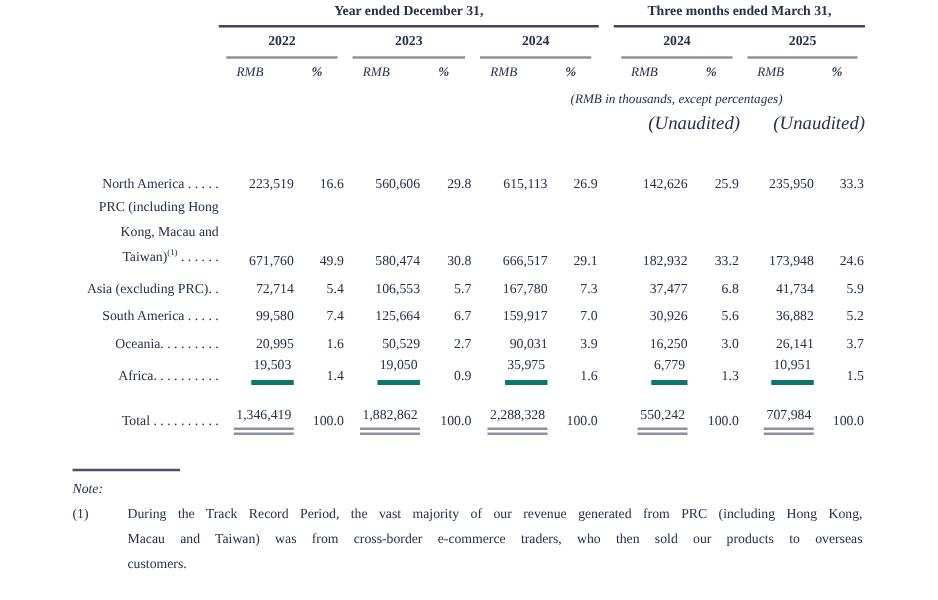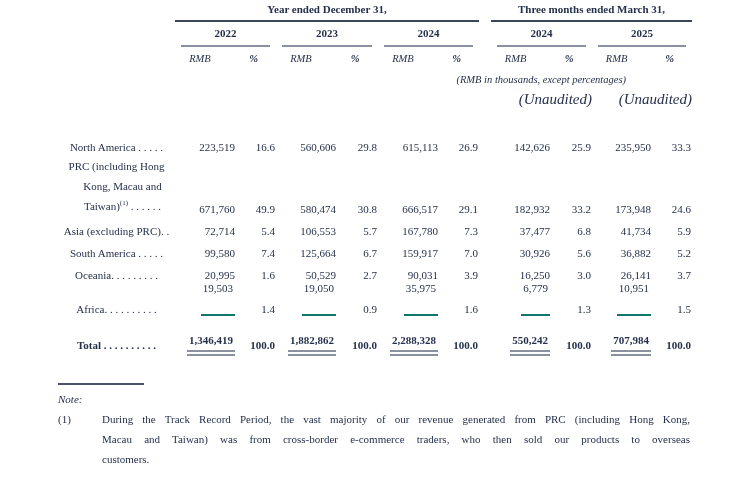--- a/index.html
+++ b/index.html
@@ -31,30 +31,30 @@
   }
   .h-rmb { font-style:italic; font-weight:normal; font-size:10.5px; text-align:center; padding-right:12px; }
   .h-pct { font-style:italic; font-weight:bold; font-size:10.5px; text-align:center; padding-right:6px; }
   .units { font-style:italic; font-size:10.5px; text-align:right; padding-right:66px; }
   .unaud { font-style:italic; font-size:15px; text-align:right; }
 
   tbody tr { height:22px; }
   tr.spacer-row { height:26px; }
   tr.row-africa { height:26px; }
   tr.row-total { height:36px; }
-  .row-total td { font-weight:bold; }
-
-  .lbl { text-align:center; }
+  .row-total td { font-weight:normal; }
+
+  .lbl { text-align:right; }
   .num { text-align:right; padding-right:2px; }
   .pct { text-align:right; padding-right:1px; }
   .multi div { line-height:20px; }
   .indent { padding-left:12px; }
   sup { font-size:7px; vertical-align:super; line-height:0; }
 
-  .sumline { display:inline-block; border-bottom:2px solid #0f766e; padding:0 2px 19px 2px; }
+  .sumline { display:inline-block; border-bottom:4px solid #0f766e; padding:0 2px 5px 2px; }
   .dblline { display:inline-block; position:relative; border-bottom:2px solid #8b91a1; padding:0 2px 3px 2px; }
   .dblline::after {
     content:""; position:absolute; left:0; right:0; bottom:-6px;
     border-bottom:2px solid #8b91a1;
   }
 
   .note-section { margin-top:31px; }
   .note-rule { width:86px; border-top:2px solid #4a5168; margin-bottom:8px; }
   .note-label { font-style:italic; font-size:11px; margin-bottom:4px; }
   .note-item { display:flex; font-size:11px; line-height:20px; }

